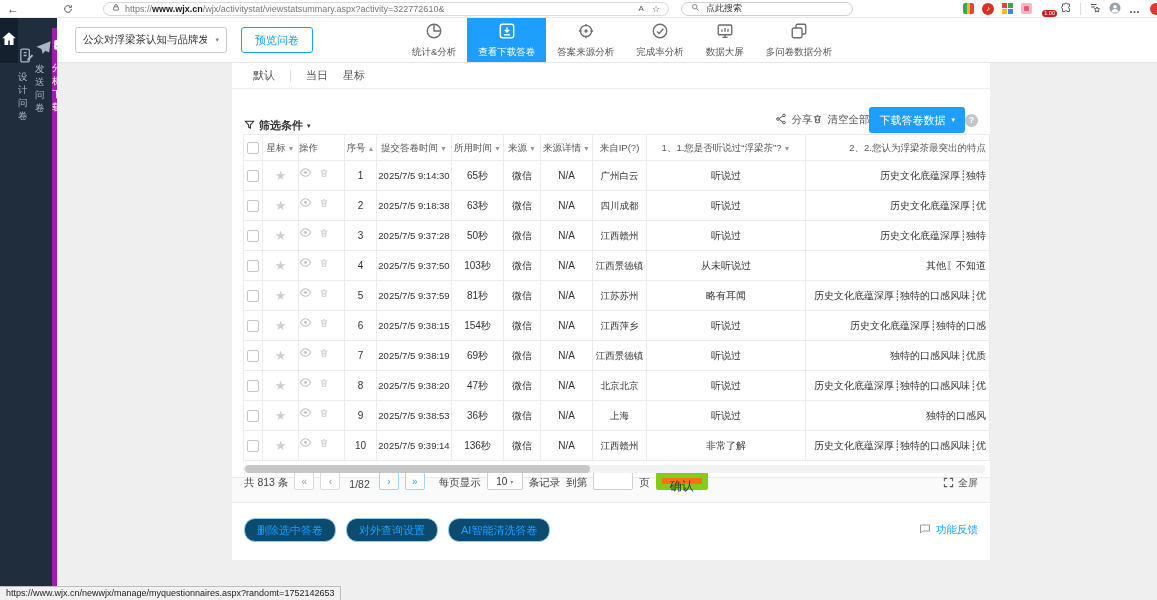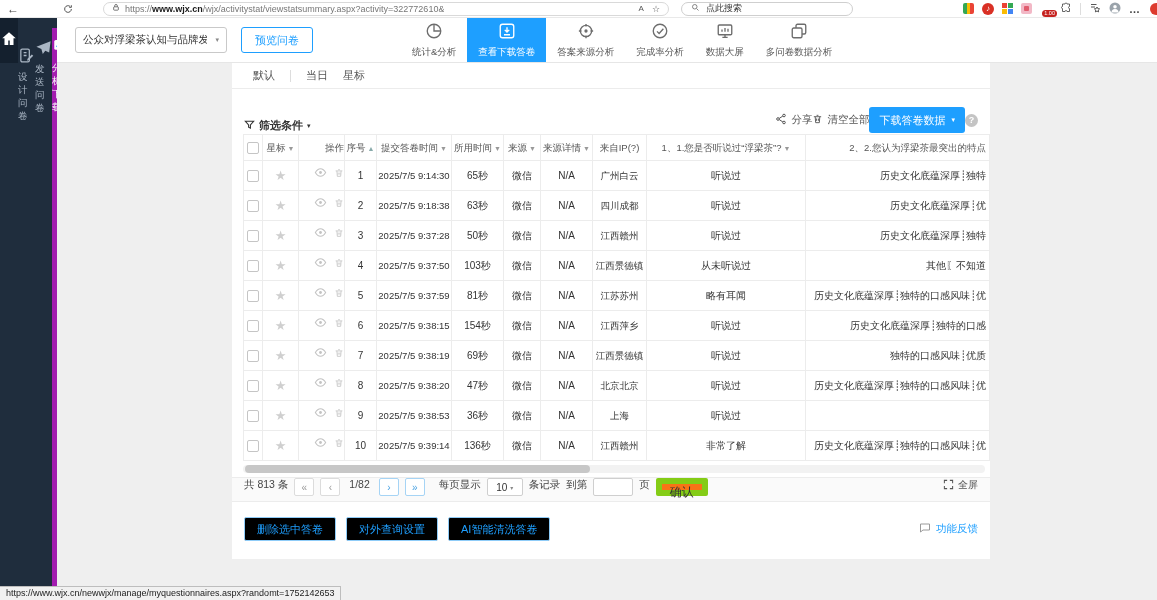--- a/index.html
+++ b/index.html
@@ -70,50 +70,50 @@
   .dl-btn .caret{font-size:7px}
   .help-circle{width:13px;height:13px;border-radius:50%;background:#c4c4c4;color:#fff;font-size:9px;font-weight:bold;display:flex;align-items:center;justify-content:center;cursor:pointer}
   
   .table-wrap{margin:1px 0 0 11px;width:747px;border:1px solid #ececec;border-bottom:none;font-size:10px}
   .tr{display:flex;height:30px;line-height:29px;border-bottom:1px solid #ececec;background:#fff}
   .tr.head{height:26px;line-height:25px;color:#555;font-size:9.5px}
   .td{border-right:1px solid #ececec;text-align:center;overflow:hidden;white-space:nowrap;flex-shrink:0;color:#333}
   .tr.head .td{color:#555}
   .col-check{width:19px;display:flex;align-items:center;justify-content:center}
   .col-star{width:36px}
-  .col-ops{width:46px;display:flex;align-items:center;justify-content:flex-end;gap:7px;color:#c3c3c3}
+  .col-ops{width:46px;display:flex;align-items:center;justify-content:flex-start;gap:7px;color:#c3c3c3}
   .col-seq{width:32px}
   .col-time{width:75px;font-size:9.5px}
   .col-dur{width:52px}
   .col-src{width:37px}
   .col-det{width:52px}
   .col-ip{width:54px;font-size:9.5px}
   .col-q1{width:159px}
   .col-q2{flex:1;border-right:none;text-align:right;padding-right:3px}
   .checkbox{display:inline-block;width:12px;height:12px;border:1px solid #c5c5c5;border-radius:2px;background:#fff;cursor:pointer}
   .star-glyph{color:#cfcfcf;font-size:13px;cursor:pointer}
   .hcaret{font-size:7px;color:#999;margin-left:2px}
   .hsort{font-size:7px;color:#8aa;margin-left:2px}
   
   .hscroll{margin:4px 0 0 11px;width:742px;height:8px;background:#f2f2f2;border-radius:4px;position:relative}
   .hscroll .thumb{position:absolute;left:2px;top:0;width:345px;height:8px;background:#c7c7c7;border-radius:4px;cursor:grab}
   
-  .pagination{margin-top:4px;height:25px;background:#fafafa;border-top:1px solid #ececec;border-bottom:1px solid #ececec;display:flex;align-items:flex-start;padding:0 12px;gap:6px;font-size:10.5px;color:#444}
+  .pagination{margin-top:4px;height:25px;background:#fafafa;border-top:1px solid #ececec;border-bottom:1px solid #ececec;display:flex;align-items:flex-end;padding:12px 12px;gap:6px;font-size:10.5px;color:#444}
   .pg-btn{min-width:20px;height:18px;border:1px solid #dcdcdc;background:#fff;border-radius:2px;display:flex;align-items:center;justify-content:center;font-size:10px;color:#999;padding:0 4px;cursor:pointer}
   .pg-btn.blue{border-color:#a6d4f5;color:#4ba3e3}
   .pg-ind{margin:0 3px}
   .pg-label{margin-left:8px}
   .pg-select{width:36px;height:18px;border:1px solid #cfcfcf;background:#fff;border-radius:2px;display:flex;align-items:center;justify-content:center;gap:3px;font-size:10px;color:#333;cursor:pointer}
   .pg-select .caret{font-size:6px;color:#888}
   .pg-input{width:40px;height:18px;border:1px solid #cfcfcf;background:#fff;border-radius:2px}
   .pg-confirm{height:18px;padding:0 8px;border:6px solid #84cc16;background:#f97316;border-radius:2px;font-size:12px;color:#333;cursor:pointer}
   .pg-full{margin-left:auto;display:flex;align-items:center;gap:4px;color:#555;font-size:10px;cursor:pointer}
   
   .actions-row{margin:15px 12px 0;display:flex;align-items:center;gap:10px}
-  .action-btn{height:24px;padding:0 12px;border:1px solid #8fccf8;color:#1e9fff;background:#000000;border-radius:2px;font-size:11px;cursor:pointer}
+  .action-btn{height:24px;padding:0 12px;border:1px solid #8fccf8;color:#1e9fff;background:#0c4a6e;border-radius:11px;font-size:11px;cursor:pointer}
   .feedback{margin-left:auto;display:flex;align-items:center;gap:5px;font-size:10.5px;color:#1e9fff;cursor:pointer}
   .feedback svg{color:#9a9a9a}
   
   .status-tooltip{position:absolute;left:0;bottom:0;background:#f1f1f1;border:1px solid #bdbdbd;border-left:none;border-bottom:none;padding:1px 6px 2px;font-size:9px;color:#222;z-index:9;white-space:nowrap}
 </style>
 </head>
 <body>
 
 <div class="screen">
 
@@ -562,20 +562,21 @@
                         <path d="M4 7h16M10 4h4M7 7l1 13h8l1-13M10 11v5M14 11v5"></path>
                       </svg></span>
     </div>
     <div class="td col-seq">9</div>
     <div class="td col-time">2025/7/5 9:38:53</div>
     <div class="td col-dur">36秒</div>
     <div class="td col-src">微信</div>
     <div class="td col-det">N/A</div>
     <div class="td col-ip">上海</div>
     <div class="td col-q1">听说过</div>
+    <div class="td col-q2">独特的口感风</div>
   </div>
 
   <div class="tr">
     <div class="td col-check">
                     <span class="checkbox"></span>
                   </div>
     <div class="td col-star"><span class="star-glyph">★</span></div>
     <div class="td col-ops">
       <span><svg viewBox="0 0 24 24" width="13" height="13" fill="none" stroke="currentColor" stroke-width="2">
                         <path d="M12 5C6.5 5 2.5 12 2.5 12S6.5 19 12 19s9.5-7 9.5-7S17.5 5 12 5z"></path>

